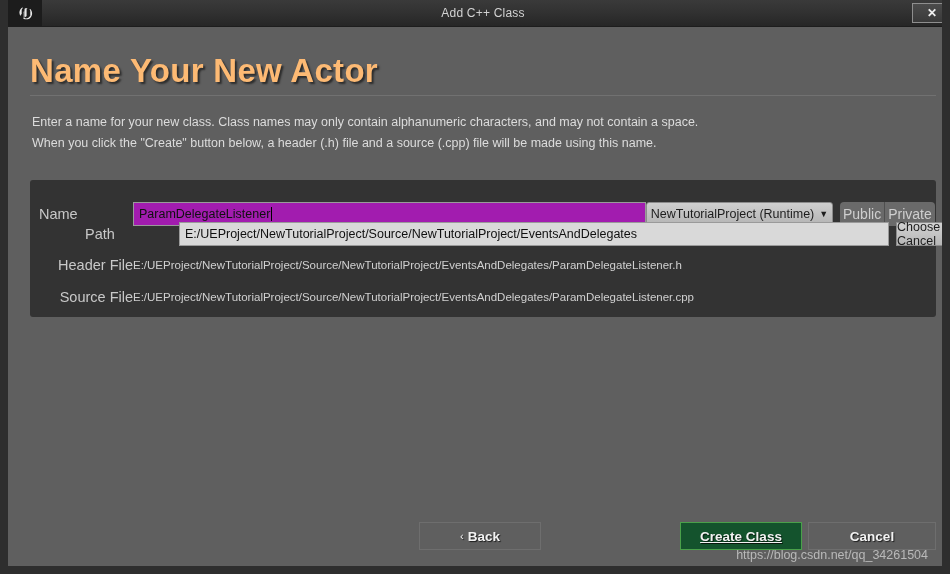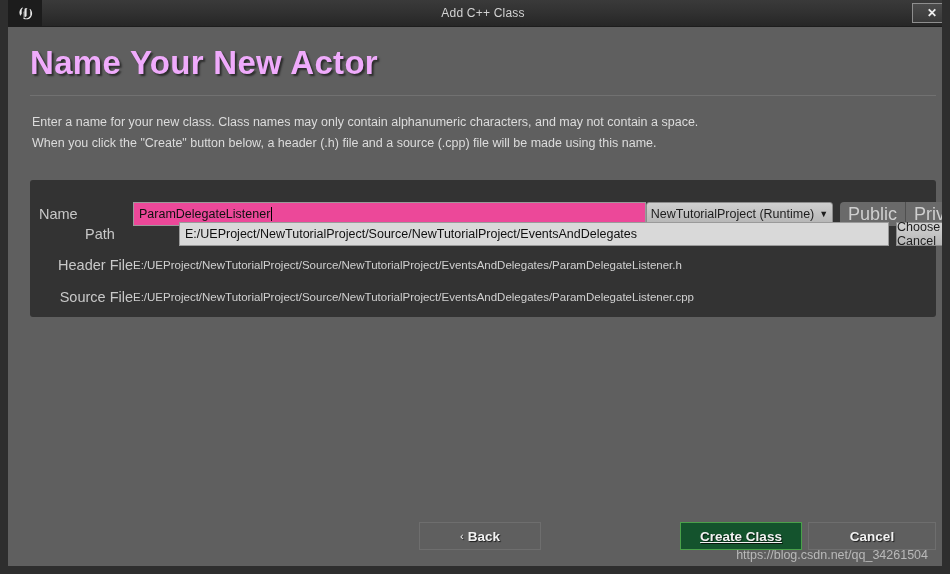--- a/index.html
+++ b/index.html
@@ -65,22 +65,22 @@
     font-weight: bold;
     display: flex;
     align-items: center;
     justify-content: center;
   }
 
   
   #heading {
     position: absolute;
     left: 22px;
-    top: 44px;
-    color: #f0abfc;
+    top: 52px;
+    color: #fdba74;
     font-size: 33px;
     font-weight: bold;
     letter-spacing: .3px;
     text-shadow: 2px 2px 2px rgba(0,0,0,.55);
   }
   #heading-rule {
     position: absolute;
     left: 22px;
     top: 95px;
     width: 906px;
@@ -138,21 +138,21 @@
     font-size: 12.5px;
     display: flex;
     align-items: center;
     padding: 0 5px;
     flex: none;
     overflow: hidden;
     white-space: nowrap;
   }
   #name-input {
     width: 513px;
-    background: #ec4899;
+    background: #a21caf;
   }
   #path-input {
     width: 710px;
     background: #d9d9d9;
   }
   .caret {
     display: inline-block;
     width: 1px;
     height: 14px;
     background: #000;
@@ -190,25 +190,25 @@
     margin-left: 7px;
     height: 24px;
     display: flex;
     align-items: stretch;
     background: #6a6a6a;
     border-radius: 4px;
     overflow: hidden;
     flex: none;
   }
   .access-seg {
-    padding: 0 8px;
+    padding: 0 3px;
     display: flex;
     align-items: center;
     color: #cfcfcf;
-    font-size: 18px;
+    font-size: 14px;
     text-align: center;
   }
   .access-sep { width: 1px; background: #4f4f4f; }
 
   #choose-folder {
     margin-left: 7px;
     width: 86px;
     height: 24px;
     background: linear-gradient(to bottom, #d2d2d2, #b6b6b6);
     border: 1px solid #8c8c8c;

